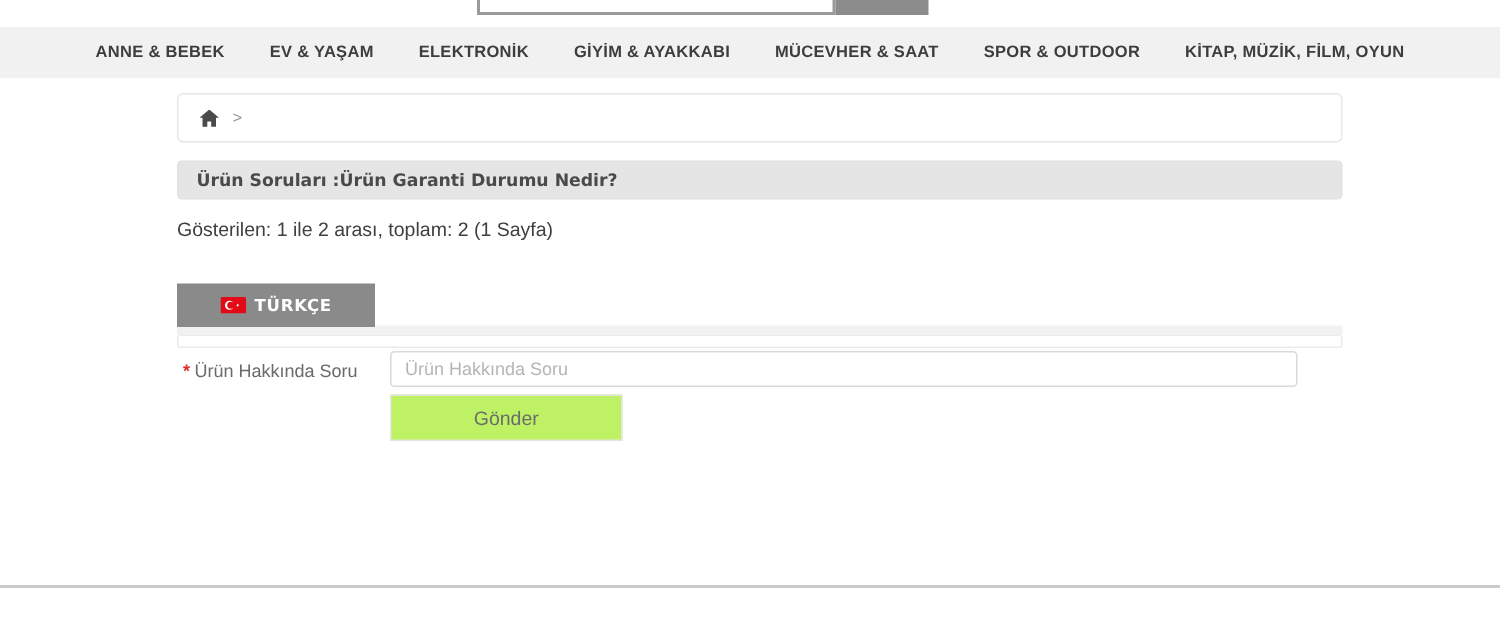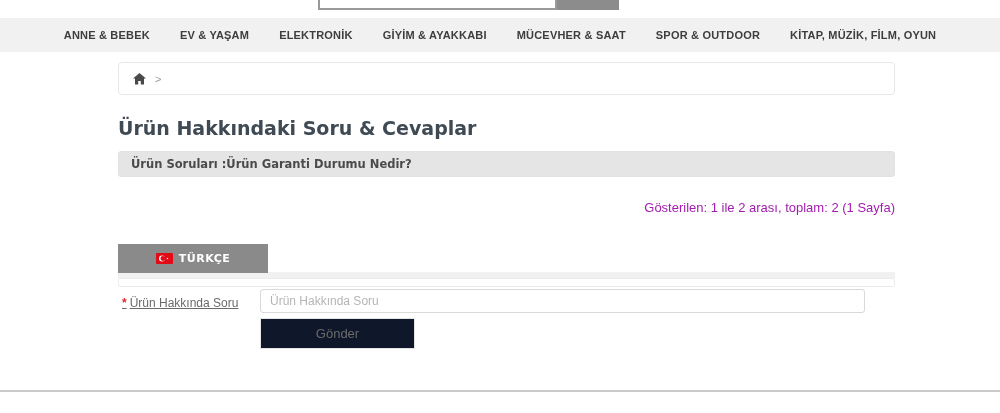--- a/index.html
+++ b/index.html
@@ -57,51 +57,51 @@
   .qa-item {
     height: 26px; line-height: 24px;
     background: #e5e5e5; border: 1px solid #e2e2e2; border-radius: 3px;
     margin-bottom: 6px; padding: 0 12px;
     font-family: "DejaVu Sans", sans-serif;
     font-size: 11.5px; font-weight: bold; color: #4a4a4a;
     cursor: pointer;
   }
 
   .results {
-    margin-top: 23px; text-align: right;
-    font-size: 13px; color: #a21caf;
+    margin-top: 12px; text-align: left;
+    font-size: 13px; color: #404040;
   }
 
   .tabs-row { margin-top: 29px; display: flex; height: 29px; }
   .tab-active {
-    width: 150px; height: 29px; background: #8a8a8a;
+    width: 132px; height: 29px; background: #8a8a8a;
     color: #fff; font-size: 11px; font-weight: bold; letter-spacing: 0.5px;
     display: flex; align-items: center; justify-content: center; gap: 6px;
     cursor: pointer; font-family: "DejaVu Sans", sans-serif;
   }
   .tabs-rest { flex: 1; background: #fff; border-bottom: 1px solid #f2f2f2; }
   .tabs-strip { height: 5px; background: #f1f1f1; }
   .panel-top { height: 9px; background: #fff; border: 1px solid #ebebeb; border-radius: 2px; }
 
   .form-row { display: flex; margin-top: 2px; }
   .form-label-col { width: 142px; padding: 4px 0 0 4px; }
-  .form-label { font-size: 12px; color: #6a6a6a; text-decoration: underline; }
+  .form-label { font-size: 12px; color: #6a6a6a; }
   .req { color: #e02b27; font-weight: bold; margin-right: 3px; }
   .q-input {
     width: 605px; height: 24px;
     border: 1px solid #d9d9d9; border-radius: 3px;
     padding: 0 9px; font-size: 12px; color: #555; outline: none;
     font-family: "Liberation Sans", sans-serif;
   }
   .q-input::placeholder { color: #b5b5b5; }
 
   .button-row { margin-top: 5px; padding-left: 142px; }
   .submit-btn {
     width: 155px; height: 31px;
-    background: #0f172a; border: 1px solid #e4e4e4;
+    background: #bef264; border: 1px solid #e4e4e4;
     font-size: 13px; color: #6b6b6b; cursor: pointer;
     font-family: "Liberation Sans", sans-serif;
   }
 
   .footer-line {
     position: absolute; left: 0; top: 390px;
     width: 1000px; height: 2px; background: #cbcbcb;
   }
 </style>
 </head>
@@ -128,21 +128,20 @@
 
   <div class="breadcrumb">
     <span class="home-icon">
       <svg width="13" height="12" viewBox="0 0 13 12">
         <path d="M6.5 0 L13 5.5 H11 V11.5 H7.8 V8 H5.2 V11.5 H2 V5.5 H0 Z" fill="#4a4a4a"></path>
       </svg>
     </span>
     <span class="crumb-sep">&gt;</span>
   </div>
 
-  <div class="page-title">Ürün Hakkındaki Soru &amp; Cevaplar</div>
 
   <div class="qa-list">
     <div class="qa-item">Ürün Soruları :Ürün Garanti Durumu Nedir?</div>
   </div>
 
   <div class="results">Gösterilen: 1 ile 2 arası, toplam: 2 (1 Sayfa)</div>
 
   <div class="tabs-row">
     <div class="tab-active">
       <span style="display:inline-flex;">

